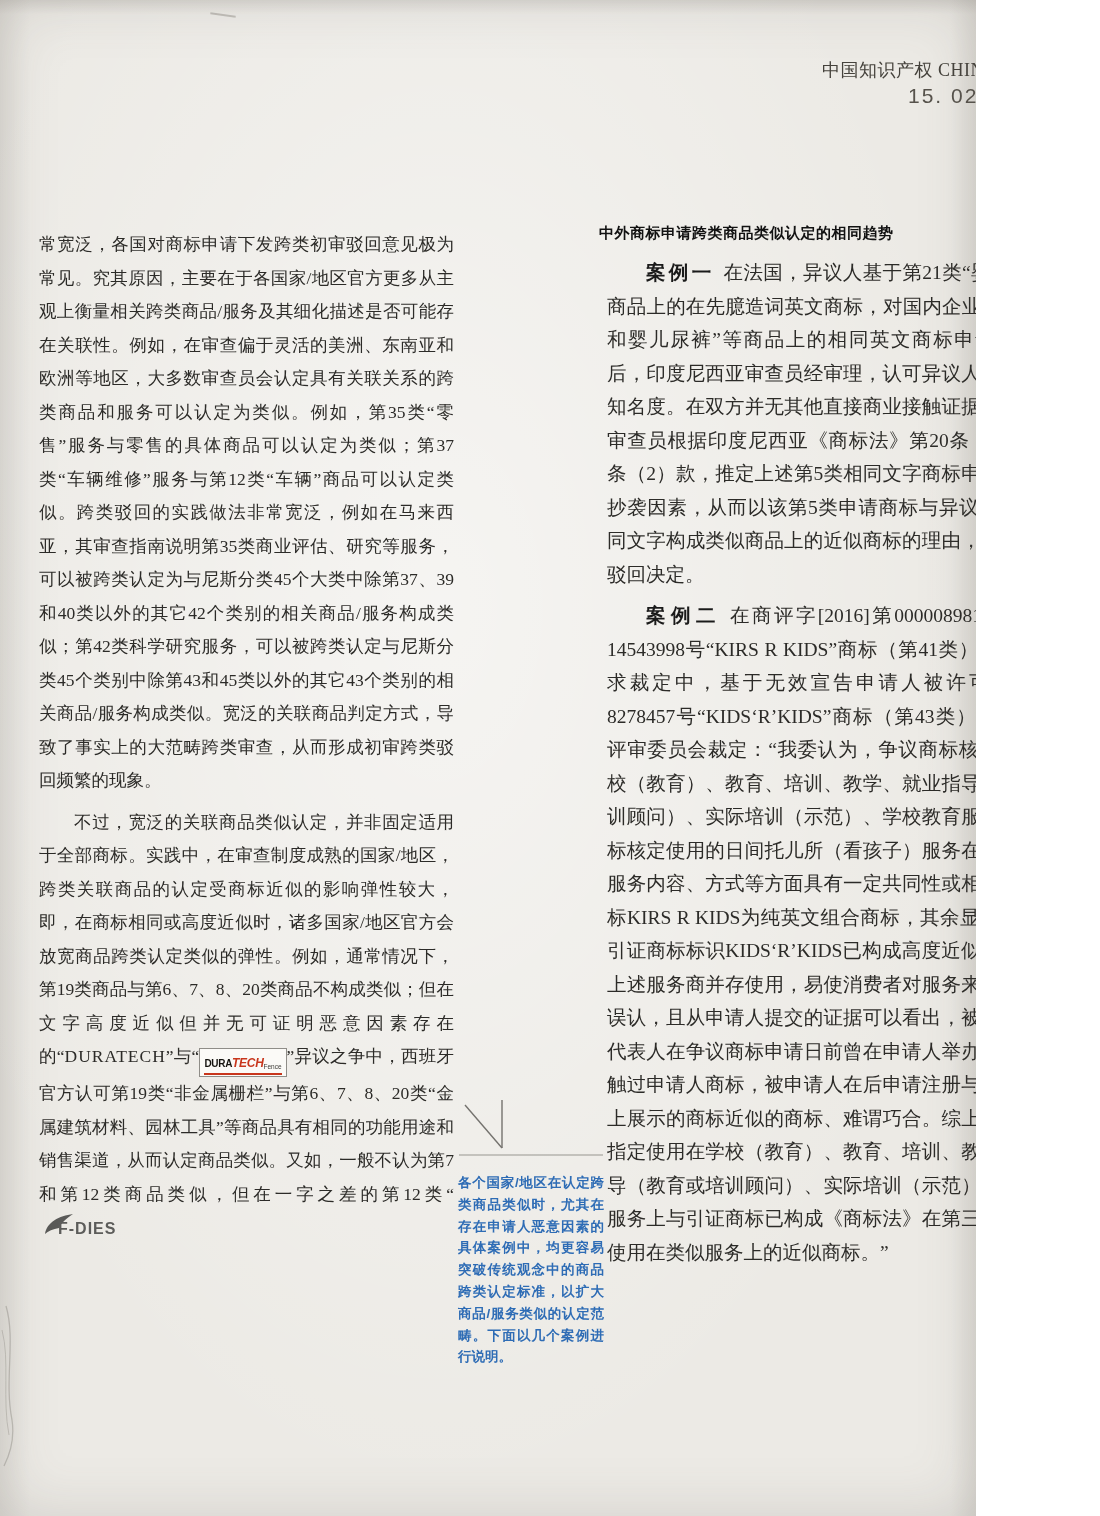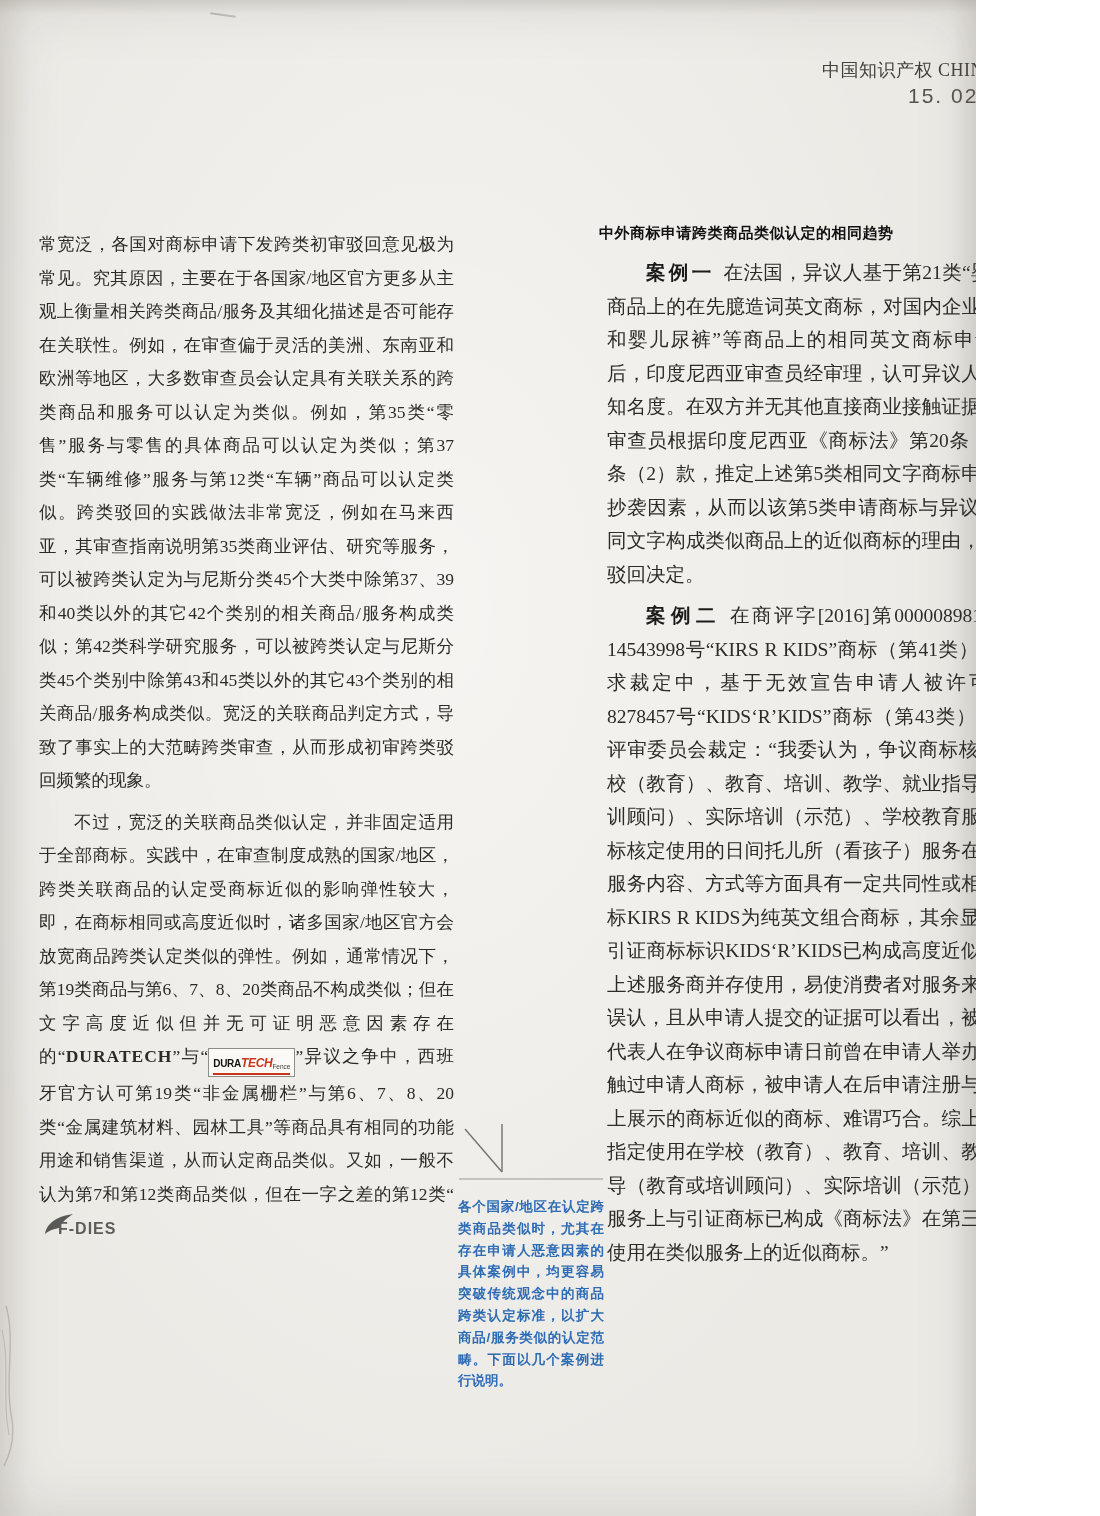--- a/index.html
+++ b/index.html
@@ -45,36 +45,36 @@
   .col-heading{
     margin:0 0 8px 0;
     font-family:"Liberation Sans","DejaVu Sans",sans-serif;
     font-weight:bold;font-size:15px;line-height:30px;color:#121212;
     text-align:left;text-indent:0;letter-spacing:0.5px;
   }
   .case-label{
     font-family:"Liberation Sans","DejaVu Sans",sans-serif;
     font-weight:bold;letter-spacing:3px;margin-right:9px;color:#1a1a1a;
   }
-  .en-bold{font-weight:bold;letter-spacing:1px;}
+  .en-bold{font-weight:normal;letter-spacing:1px;}
   
   .duratech-box{
     display:inline-block;vertical-align:-5px;
     border:1.5px solid #8f8d88;background:#fbfaf7;
     padding:2px 4px 1px 4px;line-height:normal;text-indent:0;
     font-family:"Liberation Sans","DejaVu Sans",sans-serif;white-space:nowrap;
   }
   .duratech-inner{border-bottom:2px solid #c8361c;display:inline-block;padding-bottom:1px;}
   .duratech-box .dt-dura{font-weight:800;font-size:10px;color:#15130f;letter-spacing:-0.3px;}
   .duratech-box .dt-tech{font-weight:800;font-size:12px;color:#c8361c;font-style:italic;letter-spacing:-0.3px;}
   .duratech-box .dt-fence{font-size:6.5px;color:#3c3a36;vertical-align:-2px;}
   
   .fdies-wrap{display:inline-block;vertical-align:-7px;line-height:normal;text-indent:0;}
   
-  .callout{position:absolute;left:458px;top:1112px;width:146px;}
+  .callout{position:absolute;left:458px;top:1088px;width:146px;}
   .callout-text{
     margin-top:8px;
     font-family:"Liberation Sans","DejaVu Sans",sans-serif;
     font-weight:bold;font-size:13.5px;line-height:21.8px;
     color:#2e6cb5;text-align:justify;
   }
   
   .pagenum{
     position:absolute;left:983px;top:1476px;display:flex;align-items:center;
     font-family:"Liberation Sans","DejaVu Sans",sans-serif;

